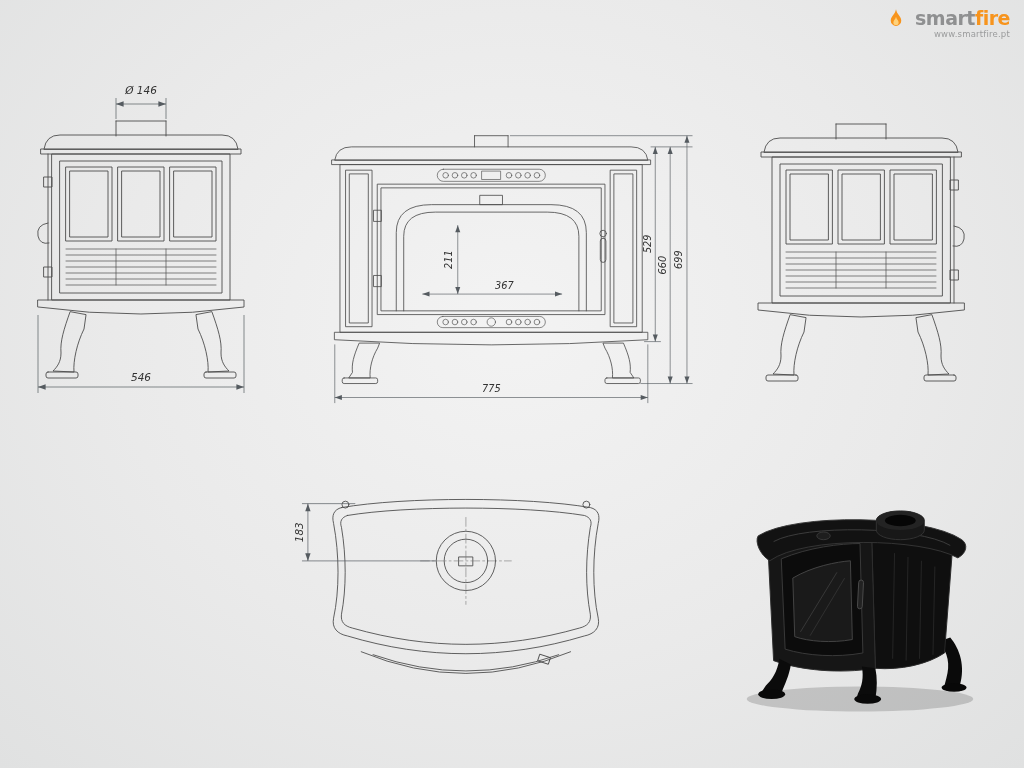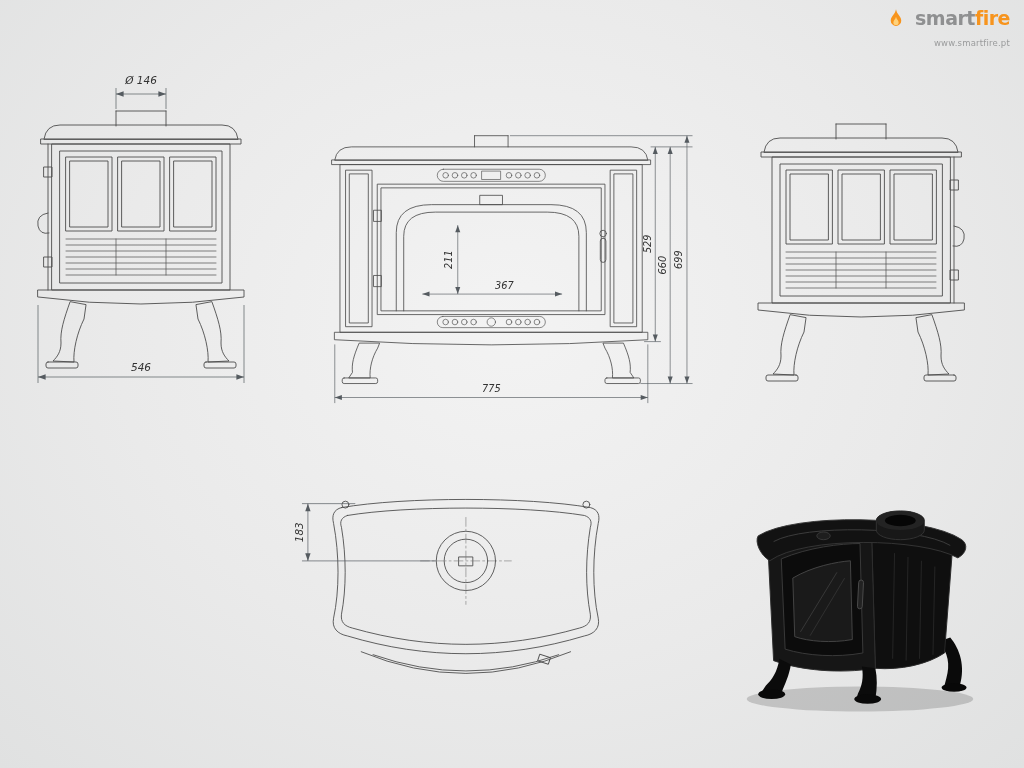--- a/index.html
+++ b/index.html
@@ -24,39 +24,39 @@
     font:italic 10.5px "DejaVu Sans", sans-serif;
     fill:#333; stroke:none; text-anchor:middle;
   }
 
   
   .logo { position:absolute; top:8px; right:14px; text-align:right; }
   .logo-row { display:flex; align-items:center; justify-content:flex-end; gap:12px; }
   .brand-text { font-weight:bold; font-size:19px; letter-spacing:-.5px; line-height:1; }
   .brand-smart { color:#8f9091; }
   .brand-fire  { color:#f7941d; }
-  .logo-url { font-size:8.5px; color:#9a9b9c; margin-top:10px; letter-spacing:.2px; }
+  .logo-url { font-size:8.5px; color:#9a9b9c; margin-top:1px; letter-spacing:.2px; }
 </style>
 </head>
 <body>
 
 <div class="sheet">
 
   <div class="logo">
     <div class="logo-row">
       <svg width="14" height="20" viewBox="0 0 16 22" aria-hidden="true">
         <path d="M8,1 C9,7 14,9 14,14 a6,6 0 0 1 -12,0 C2,9 7,7 8,1 Z" fill="#f7941d"></path>
         <path d="M8,9.5 C8.5,12.5 11,13.5 11,16 a3,3 0 0 1 -6,0 C5,13.5 7.5,12.5 8,9.5 Z" fill="#ffd27a"></path>
       </svg>
       <span class="brand-text"><span class="brand-smart">smart</span><span class="brand-fire">fire</span></span>
     </div>
     <div class="logo-url">www.smartfire.pt</div>
   </div>
 
-  <div class="view" style="left:26px; top:71px;">
+  <div class="view" style="left:26px; top:81px;">
     <svg width="236" height="320" viewBox="0 0 236 320">
       <defs>
         <marker id="ar1" viewBox="0 0 10 10" refX="9" refY="5" markerWidth="9" markerHeight="9" markerUnits="userSpaceOnUse" orient="auto-start-reverse">
           <path d="M0.5,2 L9,5 L0.5,8 z" fill="#555b60"></path>
         </marker>
       </defs>
 
       <g id="sideBody" class="draw">
 
         <g>

